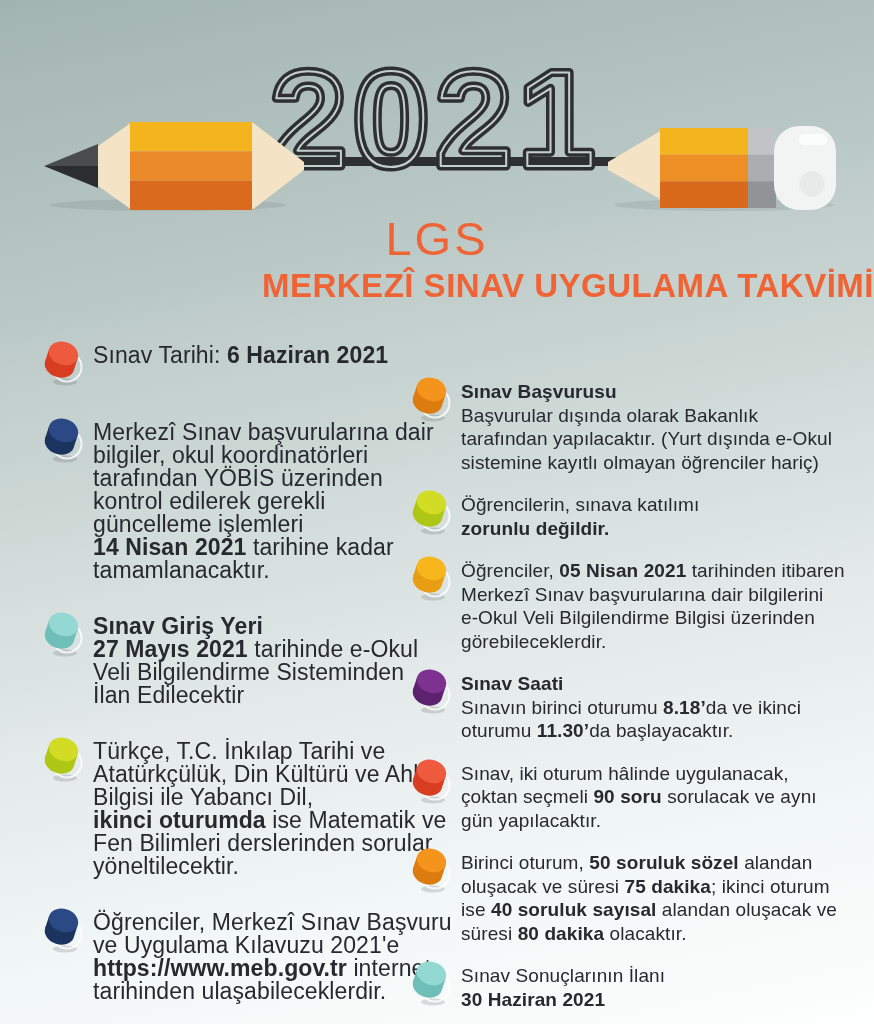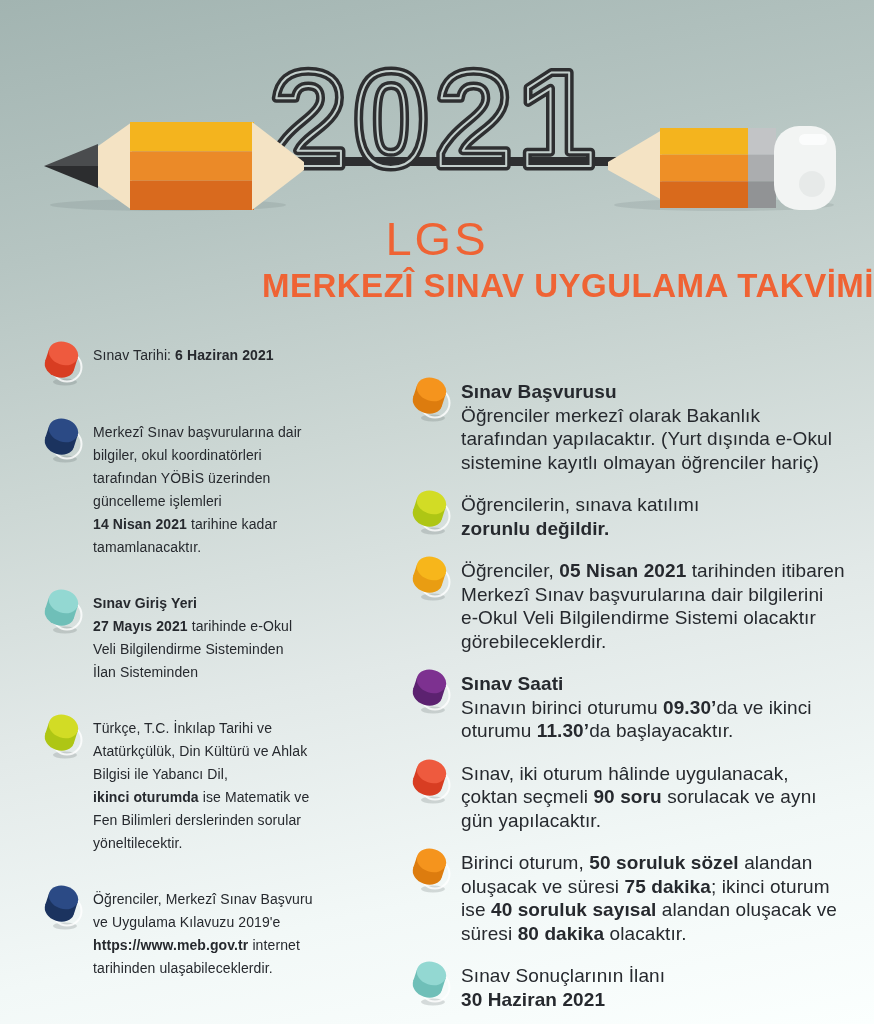--- a/index.html
+++ b/index.html
@@ -19,21 +19,21 @@
     font-size:33px;line-height:40px;letter-spacing:0.5px;
   }
   .columns{display:flex;padding:37px 0 0 40px;align-items:flex-start;}
   .col{display:flex;flex-direction:column;}
   .col-left{width:368px;flex:none;}
   .col-right{flex:1;margin-top:36px;}
   .item{display:flex;align-items:flex-start;}
   .col-left .item{margin-bottom:32px;}
   .col-right .item{margin-bottom:18px;}
   .pin{flex:none;margin-right:7px;margin-top:-5px;}
-  .itx{font-size:14px;line-height:23px;color:#26292e;letter-spacing:0.1px;padding-top:1px;}
+  .itx{font-size:23px;line-height:23px;color:#26292e;letter-spacing:0.1px;padding-top:1px;}
   .col-right .itx{font-size:19px;line-height:23.5px;}
   .ln{white-space:nowrap;}
   .b{font-weight:bold;}
 </style>
 </head>
 <body>
 
 <div class="page" style="--accent: #ef6334;">
 
   <svg class="banner" width="874" height="212" viewBox="0 0 874 212">
@@ -100,40 +100,41 @@
     <g transform="rotate(18 21 23)">
       <rect x="6" y="15" width="30" height="13" fill="#1b335f"></rect>
       <ellipse cx="21" cy="28" rx="15" ry="11.5" fill="#1b335f"></ellipse>
       <ellipse cx="21" cy="15" rx="15" ry="11.5" fill="#2b4a85"></ellipse>
     </g>
   </svg>
           <div class="itx">
             <div class="ln"><span>Merkezî Sınav başvurularına dair</span></div>
             <div class="ln"><span>bilgiler, okul koordinatörleri</span></div>
             <div class="ln"><span>tarafından YÖBİS üzerinden</span></div>
+            <div class="ln"><span>kontrol edilerek gerekli</span></div>
             <div class="ln"><span>güncelleme işlemleri</span></div>
             <div class="ln"><span class="b">14 Nisan 2021</span><span> tarihine kadar</span></div>
             <div class="ln"><span>tamamlanacaktır.</span></div>
           </div>
         </div>
         <div class="item">
           <svg class="pin" width="46" height="50" viewBox="0 0 46 50">
     <ellipse cx="25" cy="44" rx="12" ry="3.5" fill="rgba(60,70,70,0.18)"></ellipse>
     <circle cx="27" cy="29" r="14.5" fill="none" stroke="rgba(255,255,255,0.8)" stroke-width="2"></circle>
     <g transform="rotate(18 21 23)">
       <rect x="6" y="15" width="30" height="13" fill="#6fbfb8"></rect>
       <ellipse cx="21" cy="28" rx="15" ry="11.5" fill="#6fbfb8"></ellipse>
       <ellipse cx="21" cy="15" rx="15" ry="11.5" fill="#93d8d2"></ellipse>
     </g>
   </svg>
           <div class="itx">
             <div class="ln"><span class="b">Sınav Giriş Yeri</span></div>
             <div class="ln"><span class="b">27 Mayıs 2021</span><span> tarihinde e-Okul</span></div>
             <div class="ln"><span>Veli Bilgilendirme Sisteminden</span></div>
-            <div class="ln"><span>İlan Sisteminden</span></div>
+            <div class="ln"><span>İlan Edilecektir</span></div>
           </div>
         </div>
         <div class="item">
           <svg class="pin" width="46" height="50" viewBox="0 0 46 50">
     <ellipse cx="25" cy="44" rx="12" ry="3.5" fill="rgba(60,70,70,0.18)"></ellipse>
     <circle cx="27" cy="29" r="14.5" fill="none" stroke="rgba(255,255,255,0.8)" stroke-width="2"></circle>
     <g transform="rotate(18 21 23)">
       <rect x="6" y="15" width="30" height="13" fill="#aec614"></rect>
       <ellipse cx="21" cy="28" rx="15" ry="11.5" fill="#aec614"></ellipse>
       <ellipse cx="21" cy="15" rx="15" ry="11.5" fill="#d2dc25"></ellipse>
@@ -153,40 +154,40 @@
     <ellipse cx="25" cy="44" rx="12" ry="3.5" fill="rgba(60,70,70,0.18)"></ellipse>
     <circle cx="27" cy="29" r="14.5" fill="none" stroke="rgba(255,255,255,0.8)" stroke-width="2"></circle>
     <g transform="rotate(18 21 23)">
       <rect x="6" y="15" width="30" height="13" fill="#1b335f"></rect>
       <ellipse cx="21" cy="28" rx="15" ry="11.5" fill="#1b335f"></ellipse>
       <ellipse cx="21" cy="15" rx="15" ry="11.5" fill="#2b4a85"></ellipse>
     </g>
   </svg>
           <div class="itx">
             <div class="ln"><span>Öğrenciler, Merkezî Sınav Başvuru</span></div>
-            <div class="ln"><span>ve Uygulama Kılavuzu 2019'e</span></div>
+            <div class="ln"><span>ve Uygulama Kılavuzu 2021'e</span></div>
             <div class="ln"><span class="b">https://www.meb.gov.tr</span><span> internet</span></div>
             <div class="ln"><span>tarihinden ulaşabileceklerdir.</span></div>
           </div>
         </div>
       </div>
     <div class="col col-right" id="col-right">
         <div class="item">
           <svg class="pin" width="46" height="50" viewBox="0 0 46 50">
     <ellipse cx="25" cy="44" rx="12" ry="3.5" fill="rgba(60,70,70,0.18)"></ellipse>
     <circle cx="27" cy="29" r="14.5" fill="none" stroke="rgba(255,255,255,0.8)" stroke-width="2"></circle>
     <g transform="rotate(18 21 23)">
       <rect x="6" y="15" width="30" height="13" fill="#dd7c0e"></rect>
       <ellipse cx="21" cy="28" rx="15" ry="11.5" fill="#dd7c0e"></ellipse>
       <ellipse cx="21" cy="15" rx="15" ry="11.5" fill="#f5941d"></ellipse>
     </g>
   </svg>
           <div class="itx">
             <div class="ln"><span class="b">Sınav Başvurusu</span></div>
-            <div class="ln"><span>Öğrenciler merkezî olarak Bakanlık</span></div>
+            <div class="ln"><span>Başvurular dışında olarak Bakanlık</span></div>
             <div class="ln"><span>tarafından yapılacaktır. (Yurt dışında e-Okul</span></div>
             <div class="ln"><span>sistemine kayıtlı olmayan öğrenciler hariç)</span></div>
           </div>
         </div>
         <div class="item">
           <svg class="pin" width="46" height="50" viewBox="0 0 46 50">
     <ellipse cx="25" cy="44" rx="12" ry="3.5" fill="rgba(60,70,70,0.18)"></ellipse>
     <circle cx="27" cy="29" r="14.5" fill="none" stroke="rgba(255,255,255,0.8)" stroke-width="2"></circle>
     <g transform="rotate(18 21 23)">
       <rect x="6" y="15" width="30" height="13" fill="#aec614"></rect>
@@ -205,37 +206,37 @@
     <circle cx="27" cy="29" r="14.5" fill="none" stroke="rgba(255,255,255,0.8)" stroke-width="2"></circle>
     <g transform="rotate(18 21 23)">
       <rect x="6" y="15" width="30" height="13" fill="#e99d12"></rect>
       <ellipse cx="21" cy="28" rx="15" ry="11.5" fill="#e99d12"></ellipse>
       <ellipse cx="21" cy="15" rx="15" ry="11.5" fill="#f7b61b"></ellipse>
     </g>
   </svg>
           <div class="itx">
             <div class="ln"><span>Öğrenciler, </span><span class="b">05 Nisan 2021</span><span> tarihinden itibaren</span></div>
             <div class="ln"><span>Merkezî Sınav başvurularına dair bilgilerini</span></div>
-            <div class="ln"><span>e-Okul Veli Bilgilendirme Sistemi olacaktır</span></div>
+            <div class="ln"><span>e-Okul Veli Bilgilendirme Bilgisi üzerinden</span></div>
             <div class="ln"><span>görebileceklerdir.</span></div>
           </div>
         </div>
         <div class="item">
           <svg class="pin" width="46" height="50" viewBox="0 0 46 50">
     <ellipse cx="25" cy="44" rx="12" ry="3.5" fill="rgba(60,70,70,0.18)"></ellipse>
     <circle cx="27" cy="29" r="14.5" fill="none" stroke="rgba(255,255,255,0.8)" stroke-width="2"></circle>
     <g transform="rotate(18 21 23)">
       <rect x="6" y="15" width="30" height="13" fill="#5c2270"></rect>
       <ellipse cx="21" cy="28" rx="15" ry="11.5" fill="#5c2270"></ellipse>
       <ellipse cx="21" cy="15" rx="15" ry="11.5" fill="#7d3190"></ellipse>
     </g>
   </svg>
           <div class="itx">
             <div class="ln"><span class="b">Sınav Saati</span></div>
-            <div class="ln"><span>Sınavın birinci oturumu </span><span class="b">09.30’</span><span>da ve ikinci</span></div>
+            <div class="ln"><span>Sınavın birinci oturumu </span><span class="b">8.18’</span><span>da ve ikinci</span></div>
             <div class="ln"><span>oturumu </span><span class="b">11.30’</span><span>da başlayacaktır.</span></div>
           </div>
         </div>
         <div class="item">
           <svg class="pin" width="46" height="50" viewBox="0 0 46 50">
     <ellipse cx="25" cy="44" rx="12" ry="3.5" fill="rgba(60,70,70,0.18)"></ellipse>
     <circle cx="27" cy="29" r="14.5" fill="none" stroke="rgba(255,255,255,0.8)" stroke-width="2"></circle>
     <g transform="rotate(18 21 23)">
       <rect x="6" y="15" width="30" height="13" fill="#d83d22"></rect>
       <ellipse cx="21" cy="28" rx="15" ry="11.5" fill="#d83d22"></ellipse>

